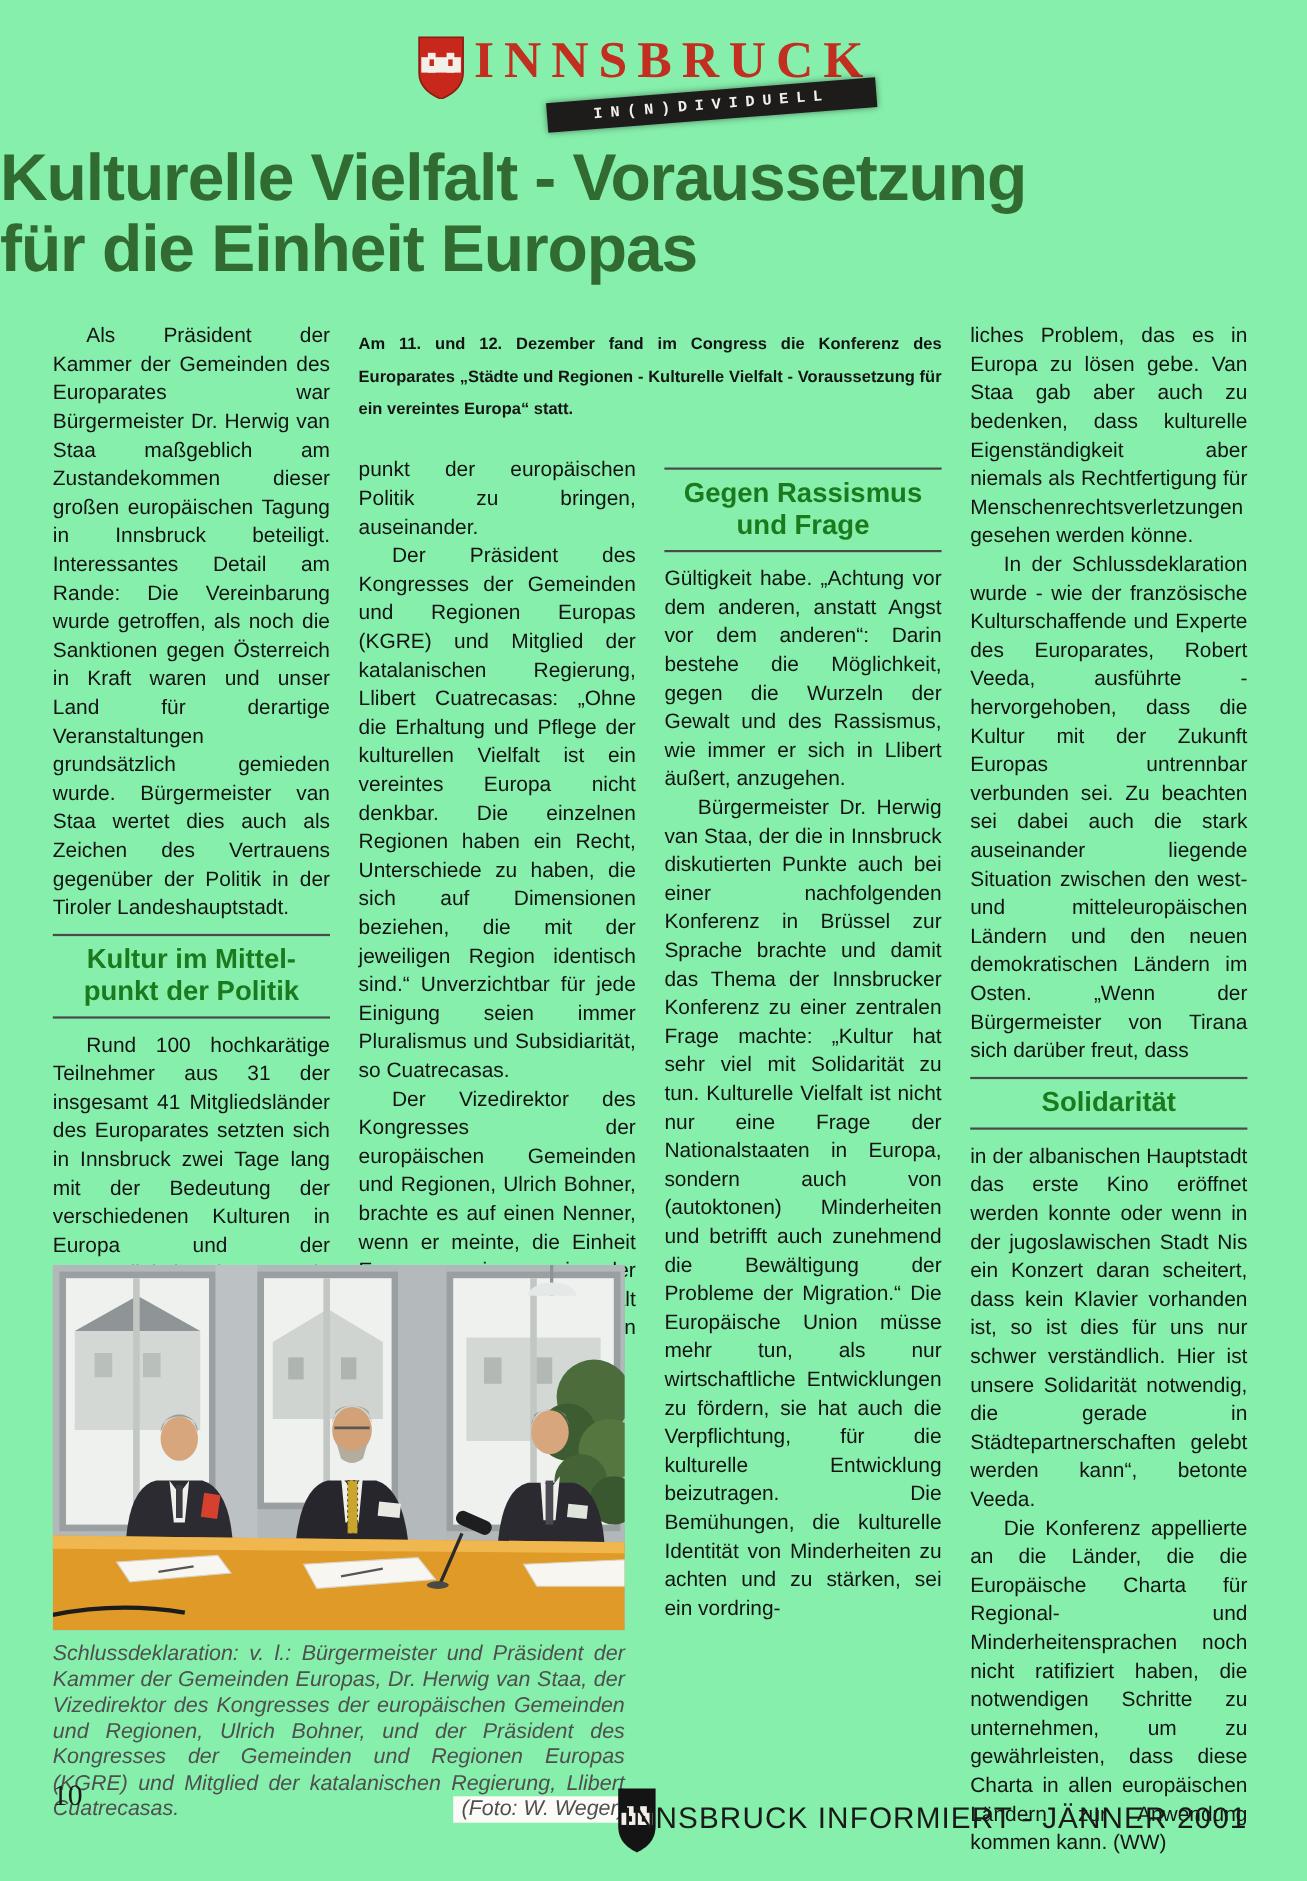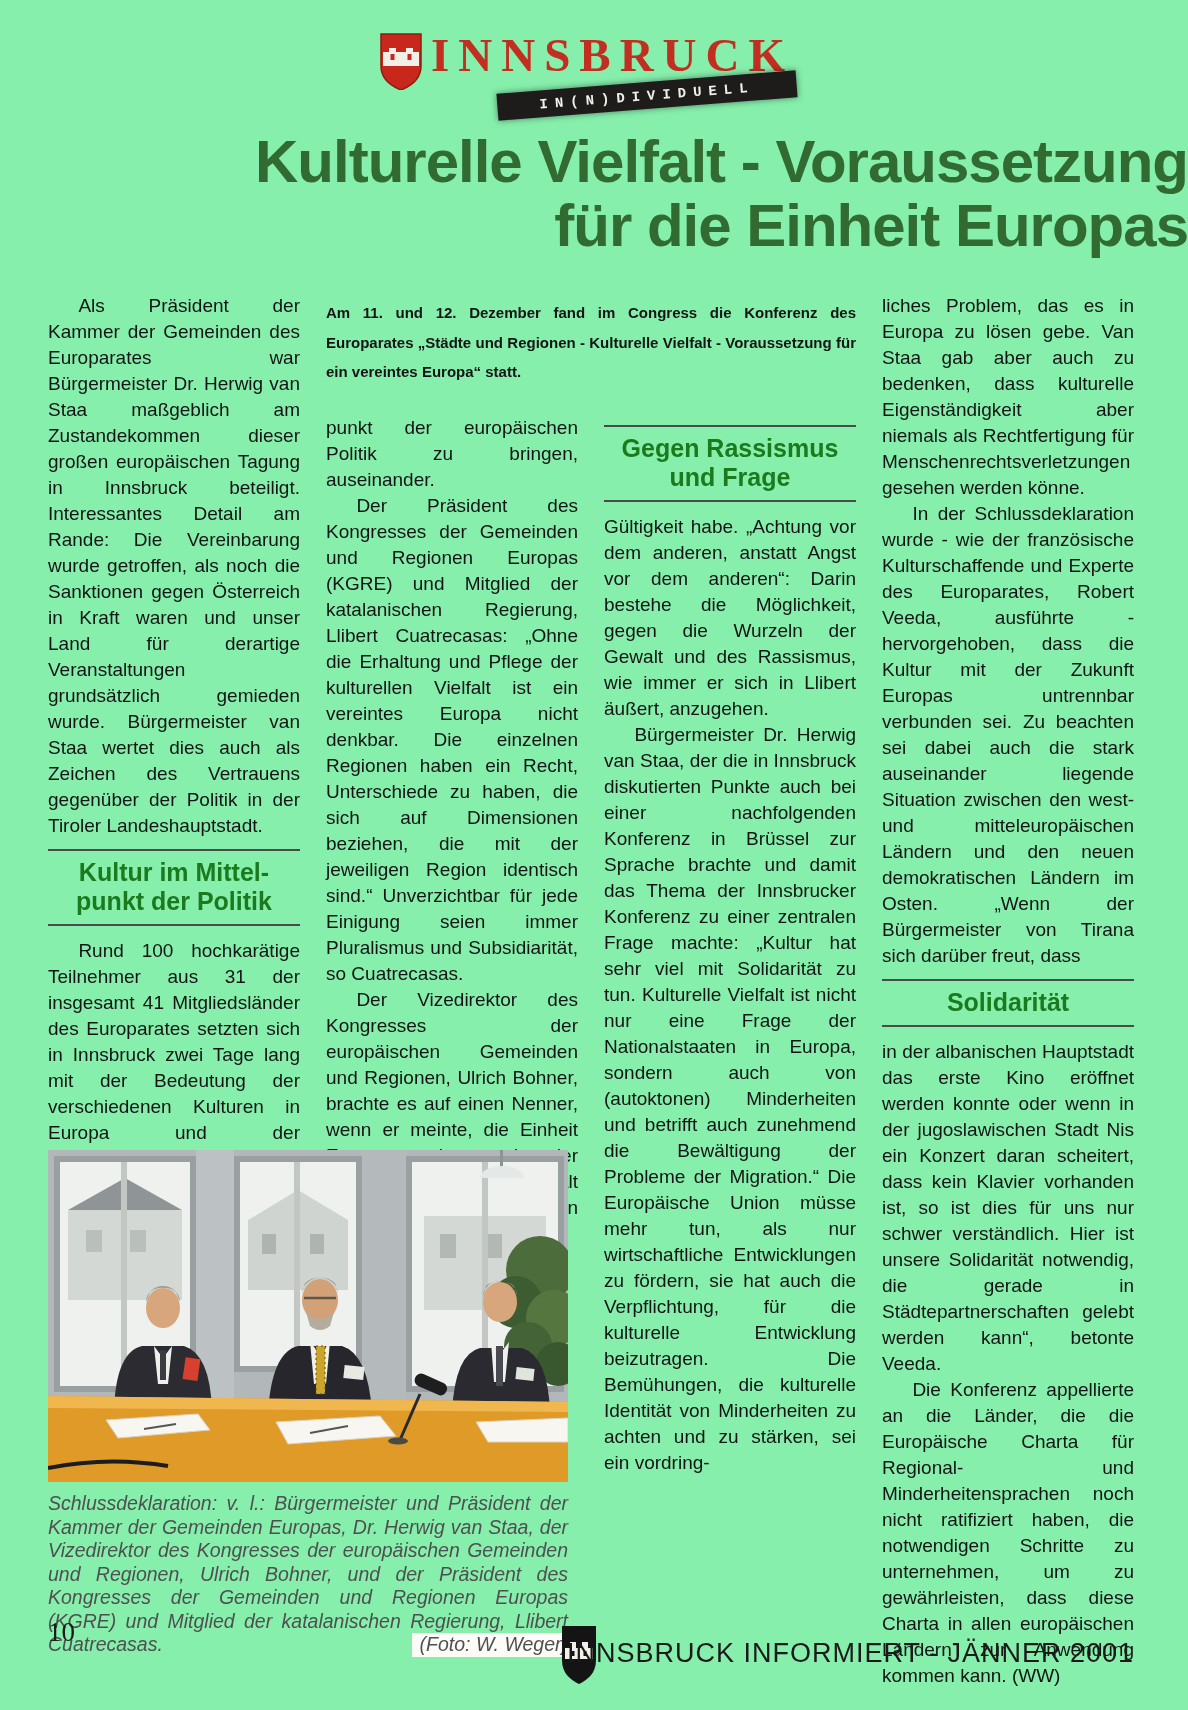--- a/index.html
+++ b/index.html
@@ -22,21 +22,21 @@
     background:#1d1c1a;transform:rotate(-4.5deg);
     display:flex;align-items:center;justify-content:center;
     box-shadow:0 0 6px rgba(30,30,30,.55);
   }
   .masthead-ribbon span{
     font-family:"Liberation Mono",monospace;font-weight:bold;
     color:#f1efe9;font-size:14px;letter-spacing:7px;white-space:nowrap;
   }
   
   .headline{
-    position:absolute;top:130px;left:0;width:100%;text-align:right;
+    position:absolute;top:130px;left:0;width:100%;text-align:left;
     font-weight:bold;color:#316b31;font-size:60px;line-height:64px;letter-spacing:-1px;
   }
   
   .intro{
     position:absolute;left:326px;top:298px;width:530px;
     font-weight:bold;font-size:15px;line-height:29.5px;text-align:justify;
   }
   
   .col{position:absolute;width:252px;font-size:19px;line-height:26px;text-align:justify;}
   .col p{margin:0;text-indent:1.6em;}

